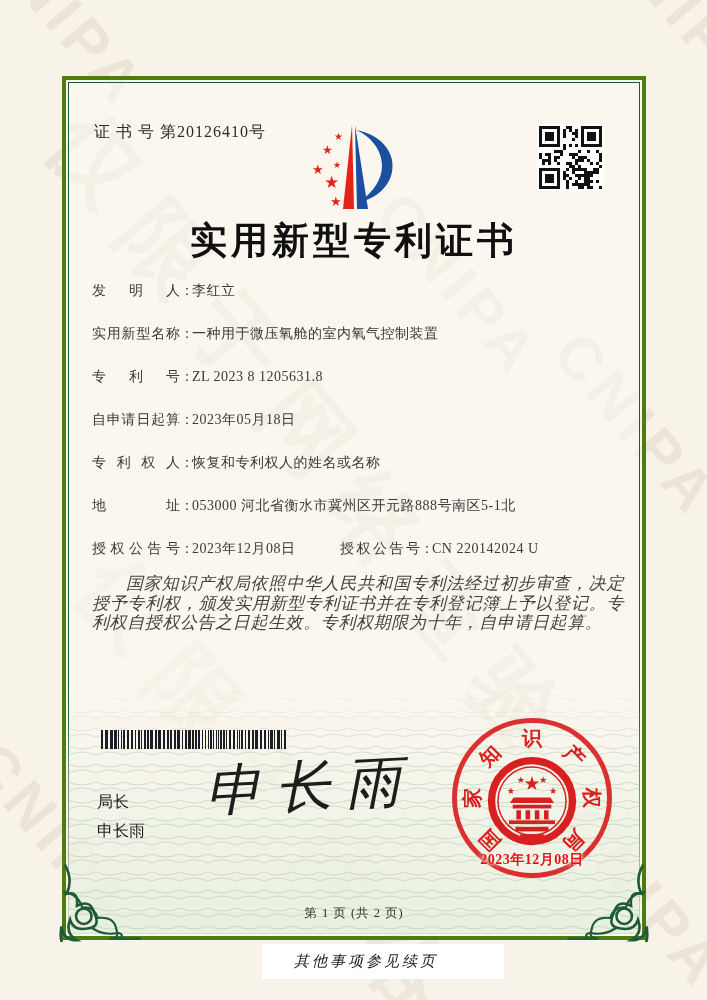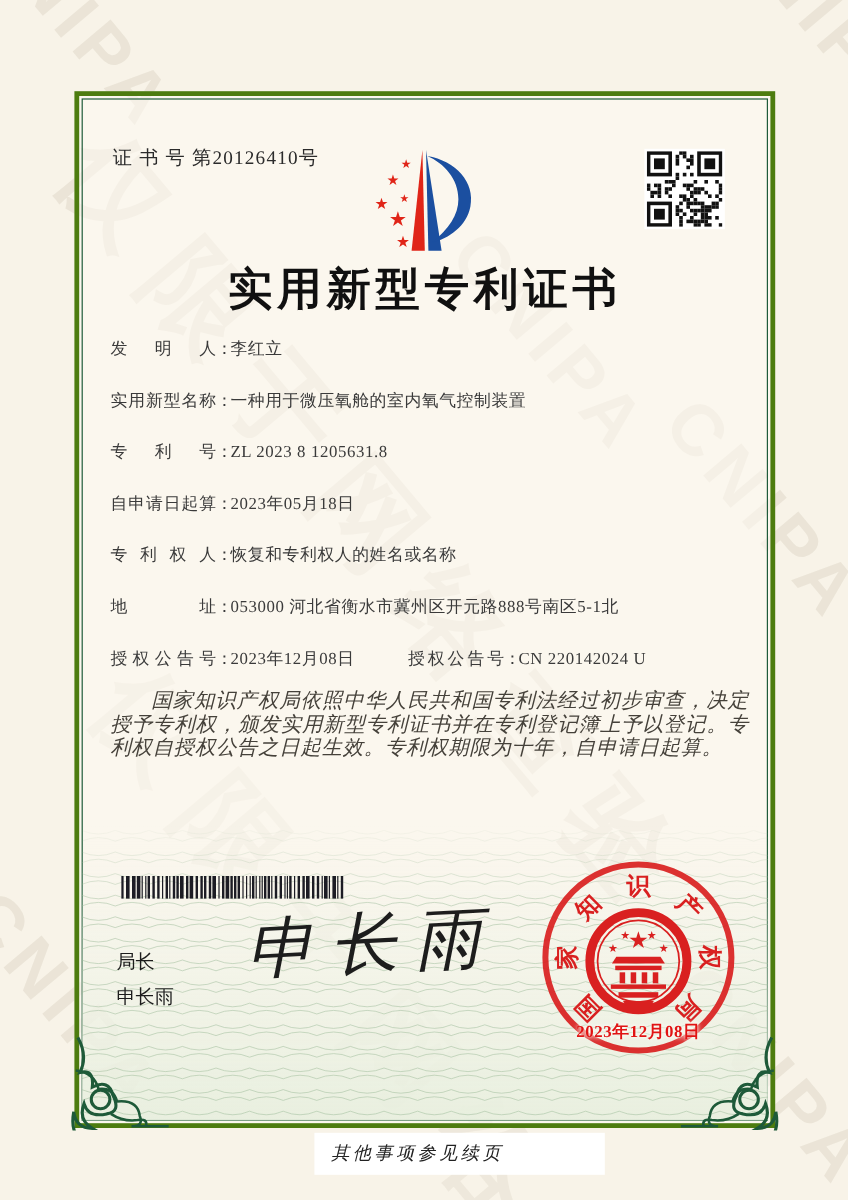--- a/index.html
+++ b/index.html
@@ -77,21 +77,21 @@
   .seal-emblem{position:absolute;left:50%;top:50%;width:92px;height:102px;
                transform:translate(-50%,-47%);}
   .seal-date{position:absolute;left:0;right:0;bottom:9px;text-align:center;
              font-size:14px;font-weight:bold;color:#e11414;letter-spacing:.5px;
              text-shadow:0 0 3px #fffdf6,0 0 5px #fffdf6;}
 
   
   .page-num{position:absolute;left:0;bottom:14px;width:100%;text-align:center;
             font-size:12.5px;color:#2e2e2e;letter-spacing:1px;}
   .footer-note{position:absolute;left:262px;top:944px;width:242px;height:35px;background:#ffffff;
-               display:flex;align-items:center;padding-left:14px;box-sizing:border-box;
+               display:flex;align-items:center;padding-left:32px;box-sizing:border-box;
                font-size:15px;color:#222;font-style:italic;letter-spacing:3px;}
 </style>
 </head>
 <body>
 
 <div class="page">
 
   <div class="wm-layer" id="wm-layer">
       <span class="wm wm-cn" style="left: 52px; top: 100px;">仅</span>
       <span class="wm wm-cn" style="left: 122px; top: 190px;">限</span>
@@ -429,16 +429,17 @@
         <rect x="-7" y="10" width="5" height="10" fill="#d92020"></rect>
         <rect x="3" y="10" width="5" height="10" fill="#d92020"></rect>
         <rect x="13" y="10" width="5" height="10" fill="#d92020"></rect>
         <rect x="-25" y="21" width="50" height="4" fill="#d92020"></rect>
         <rect x="-18" y="28" width="36" height="5" fill="#d92020"></rect>
         <path d="M-14 36 L14 36 L10 42 L-10 42 Z" fill="#d92020"></path>
       </svg>
       <div class="seal-date">2023年12月08日</div>
     </div>
 
+    <div class="page-num">第 1 页 (共 2 页)</div>
   </div>
 
   <div class="footer-note">其他事项参见续页</div>
 </div>
 
 </body></html>

